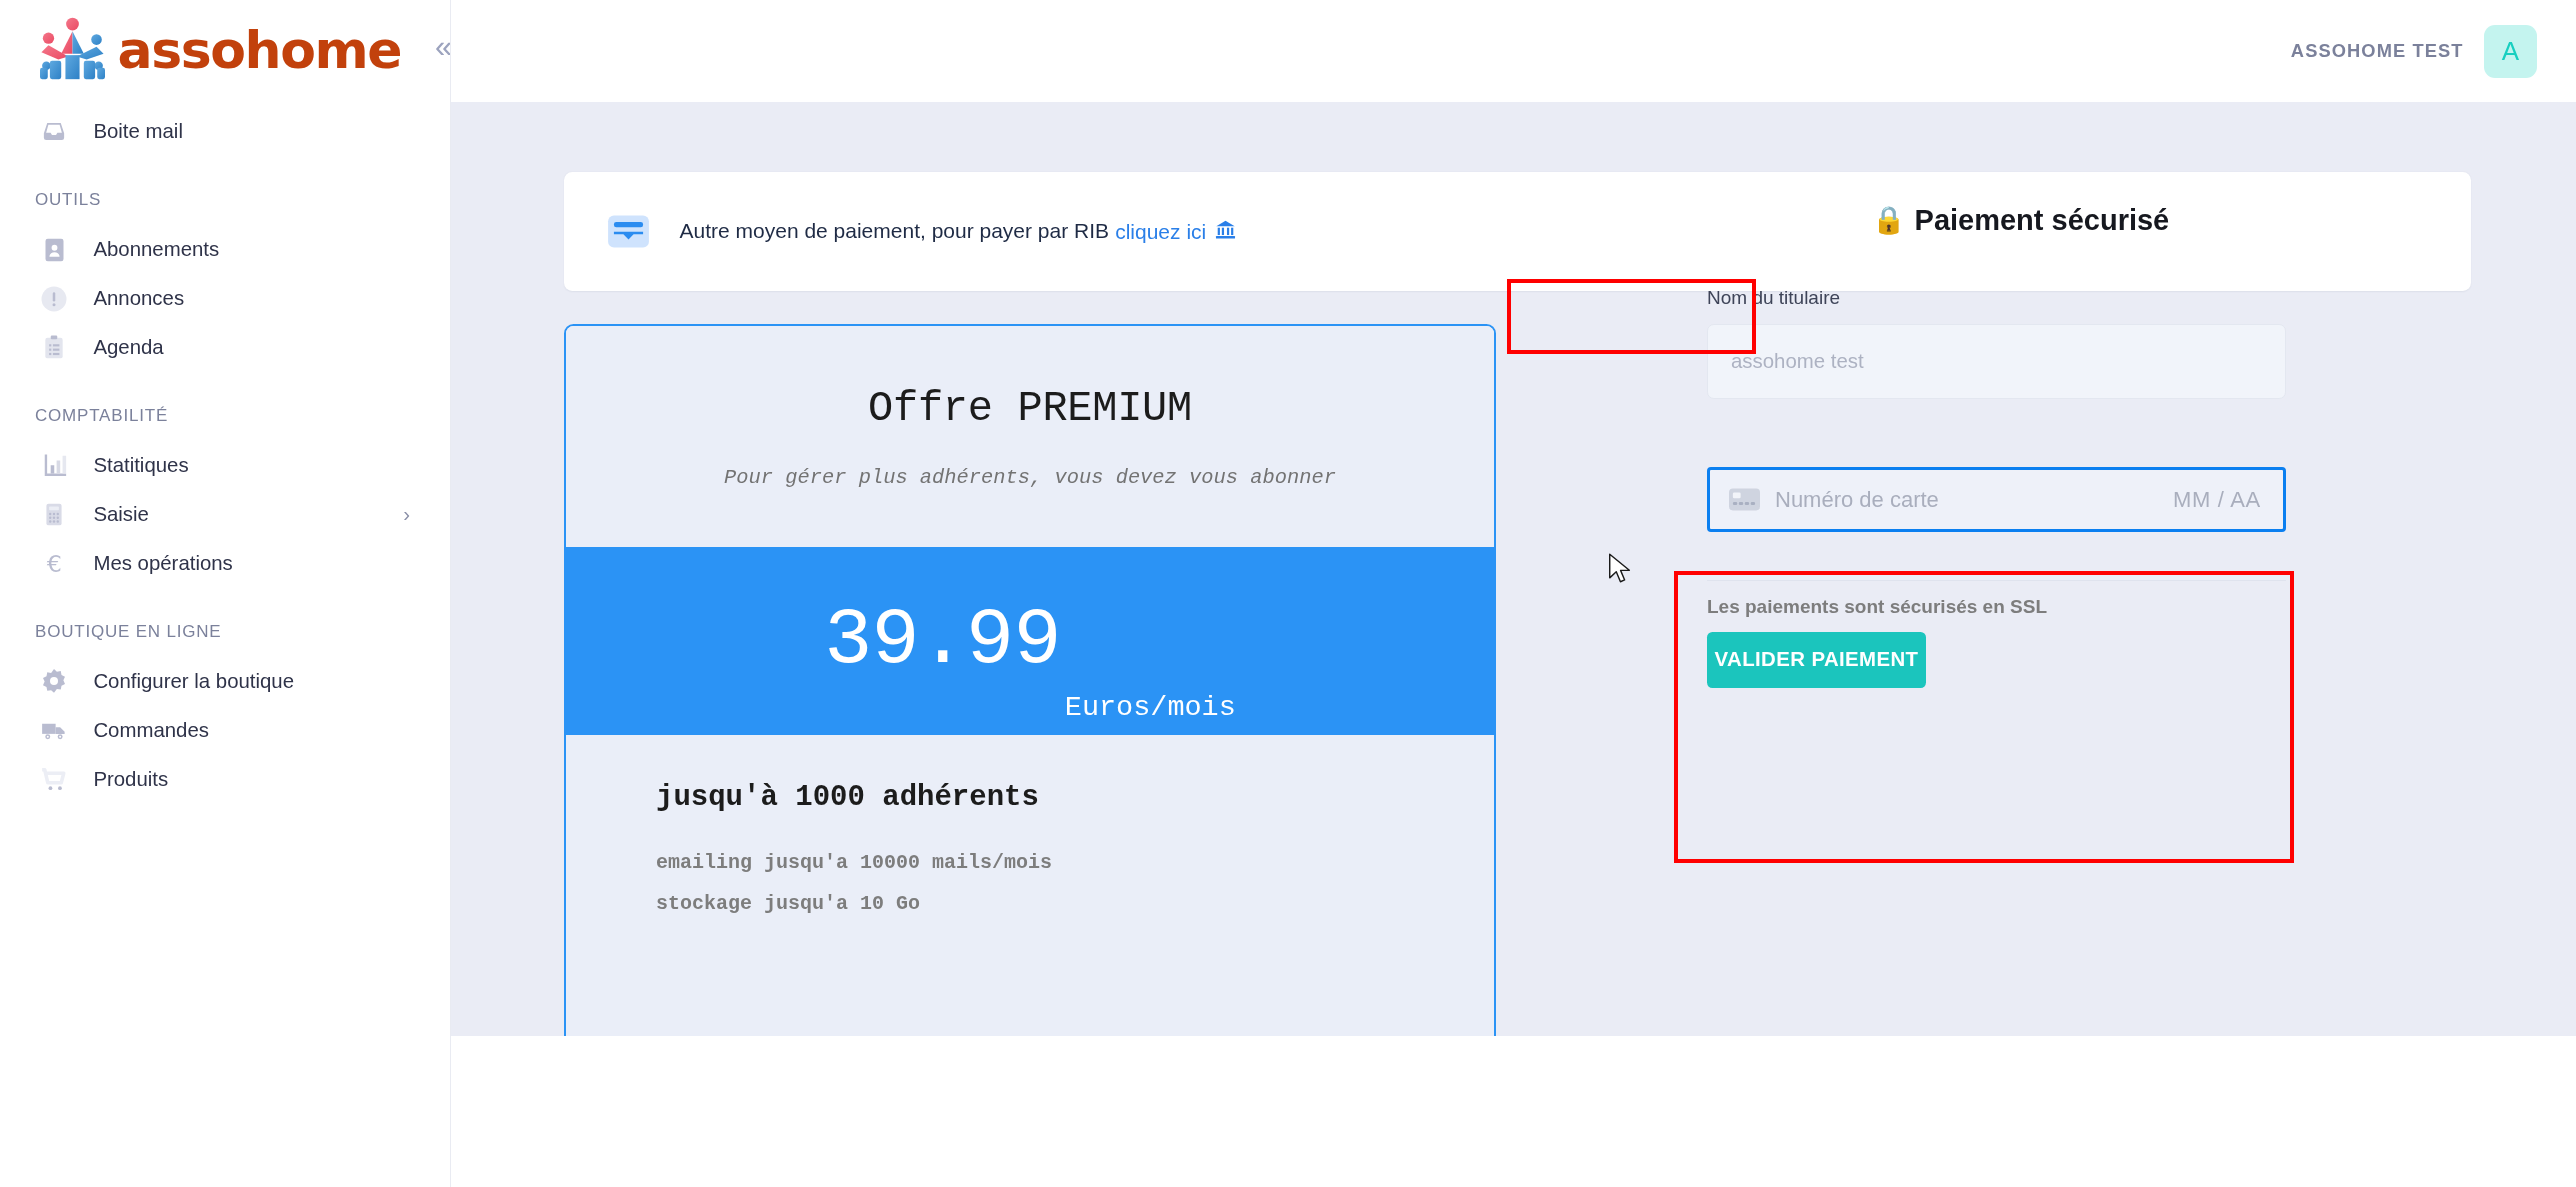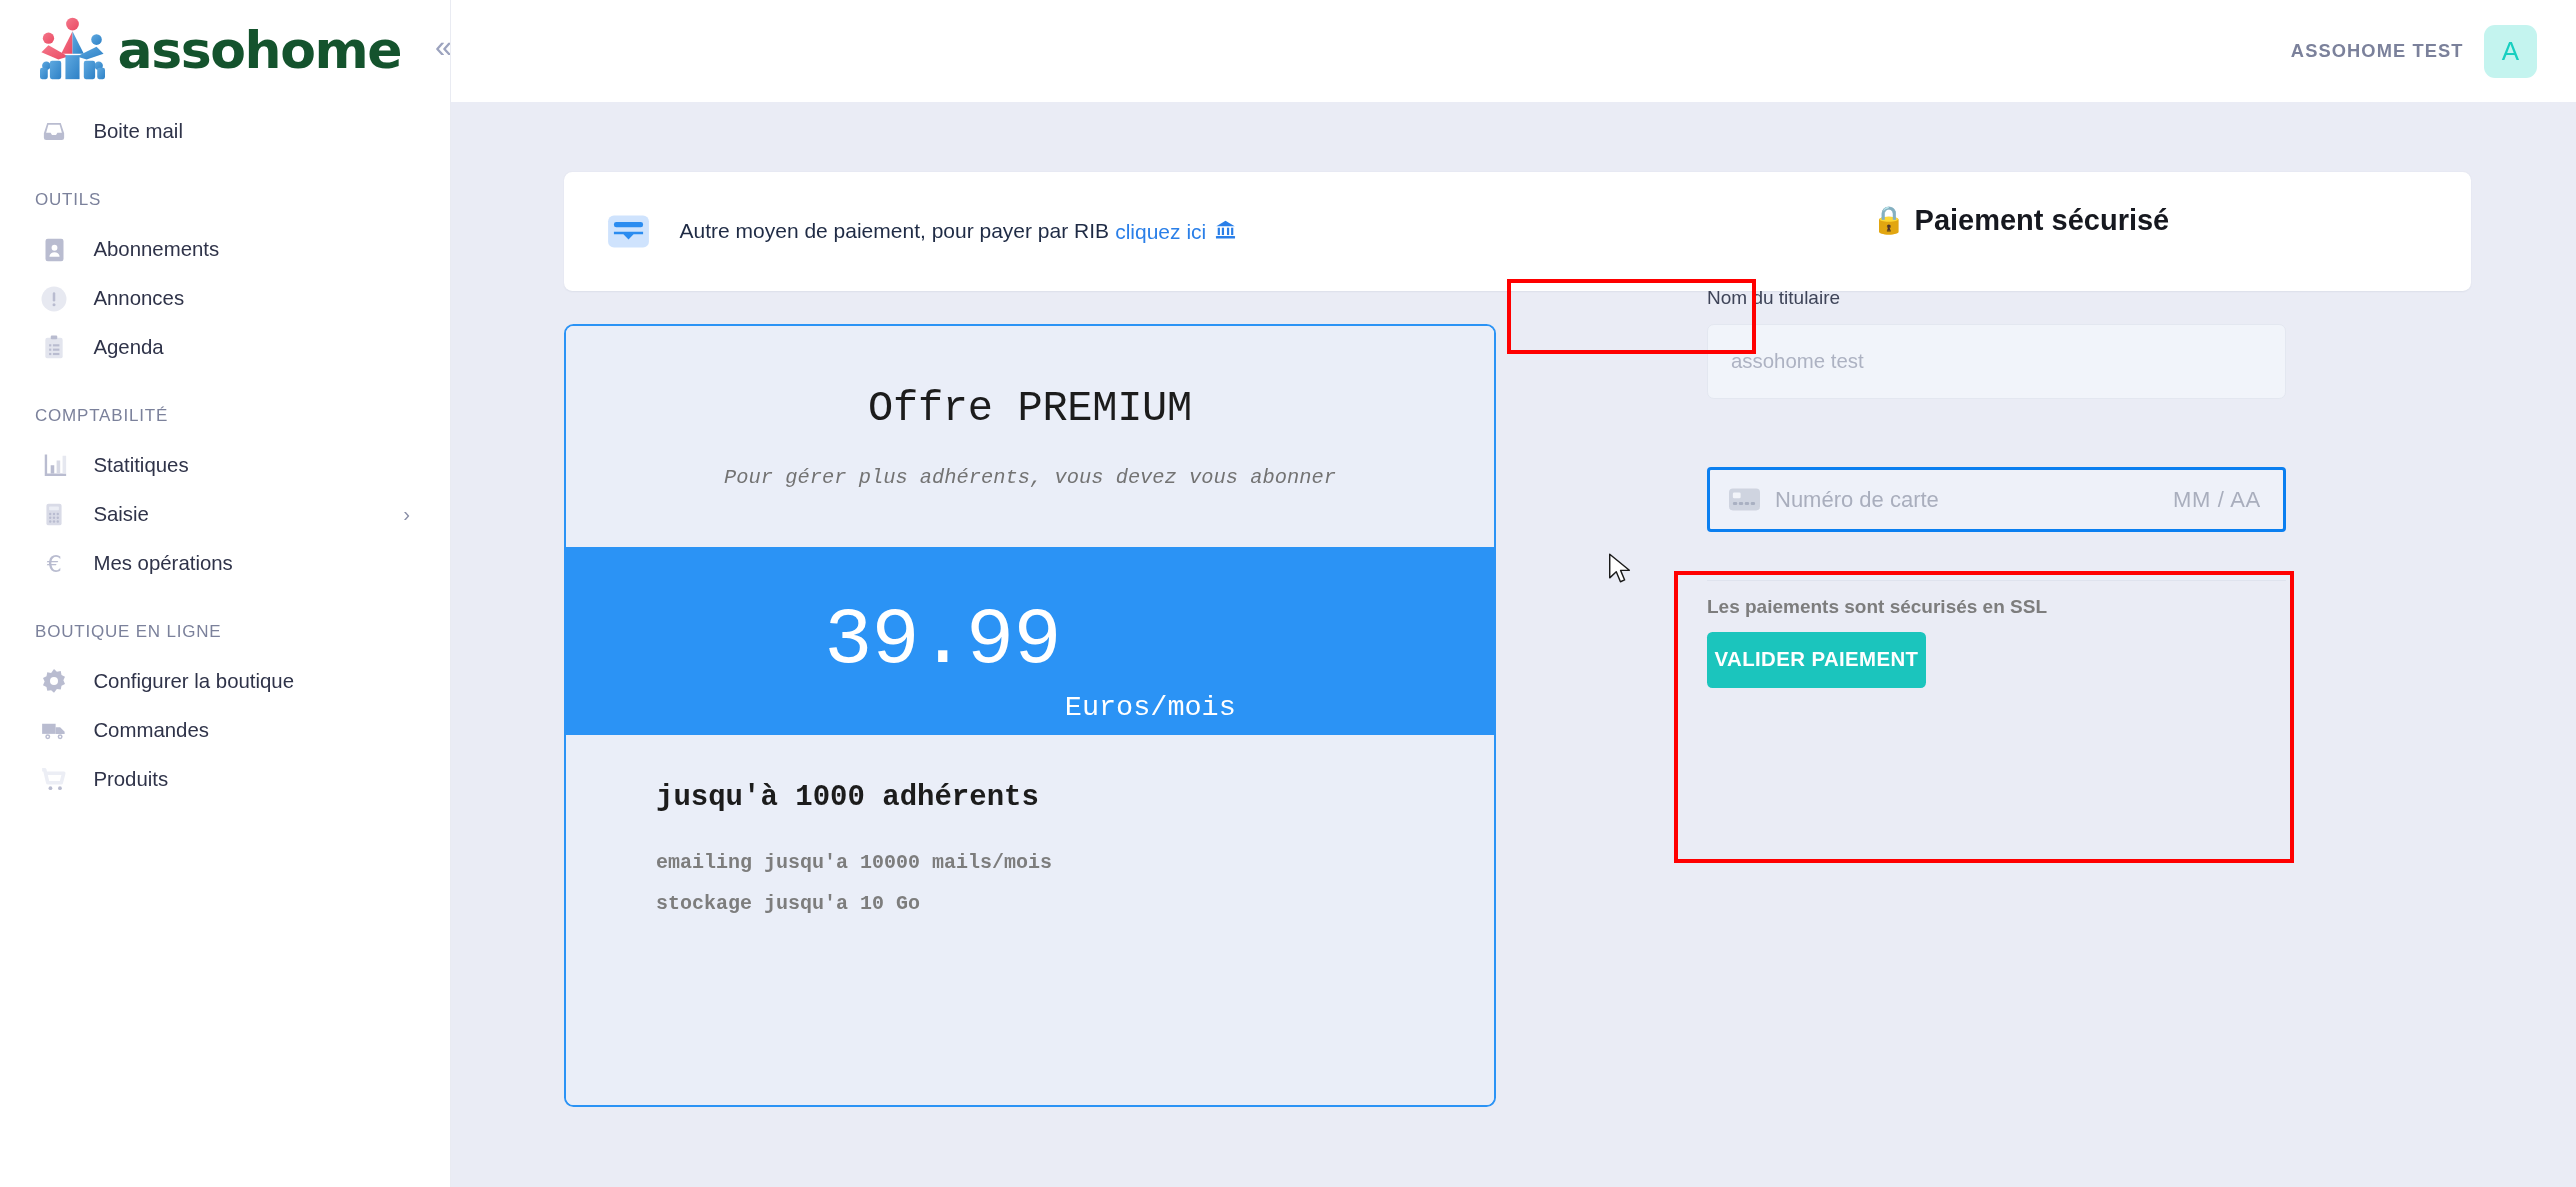--- a/index.html
+++ b/index.html
@@ -32,21 +32,21 @@
     left: 37px; top: 12.2px;
     height: 75px;
     display: flex;
     align-items: center;
     gap: 9.5px;
   }
   .brand-mark { width: 71px; height: 65px; }
   .brand-word {
     font-size: 52px;
     font-weight: 700;
-    color: #14532d;
+    color: #c2410c;
     letter-spacing: -1.4px;
     font-family: "DejaVu Sans", sans-serif;
   }
   .collapse-chevron {
     position: absolute;
     left: 435px; top: 31px;
     font-size: 31px;
     color: #9ca3be;
     line-height: 1;
     cursor: pointer;
@@ -122,21 +122,21 @@
     justify-content: center;
     font-size: 26px;
     font-weight: 400;
     cursor: pointer;
   }
 
   
   #main {
     position: absolute;
     left: 451px; top: 102px;
-    width: 2125px; height: 1086px;
+    width: 2125px; height: 934px;
     background: #eaecf5;
     overflow: hidden;
   }
 
   
   .banner-card {
     position: absolute;
     left: 113px; top: 70px;
     width: 1907px; height: 119px;
     background: #ffffff;

